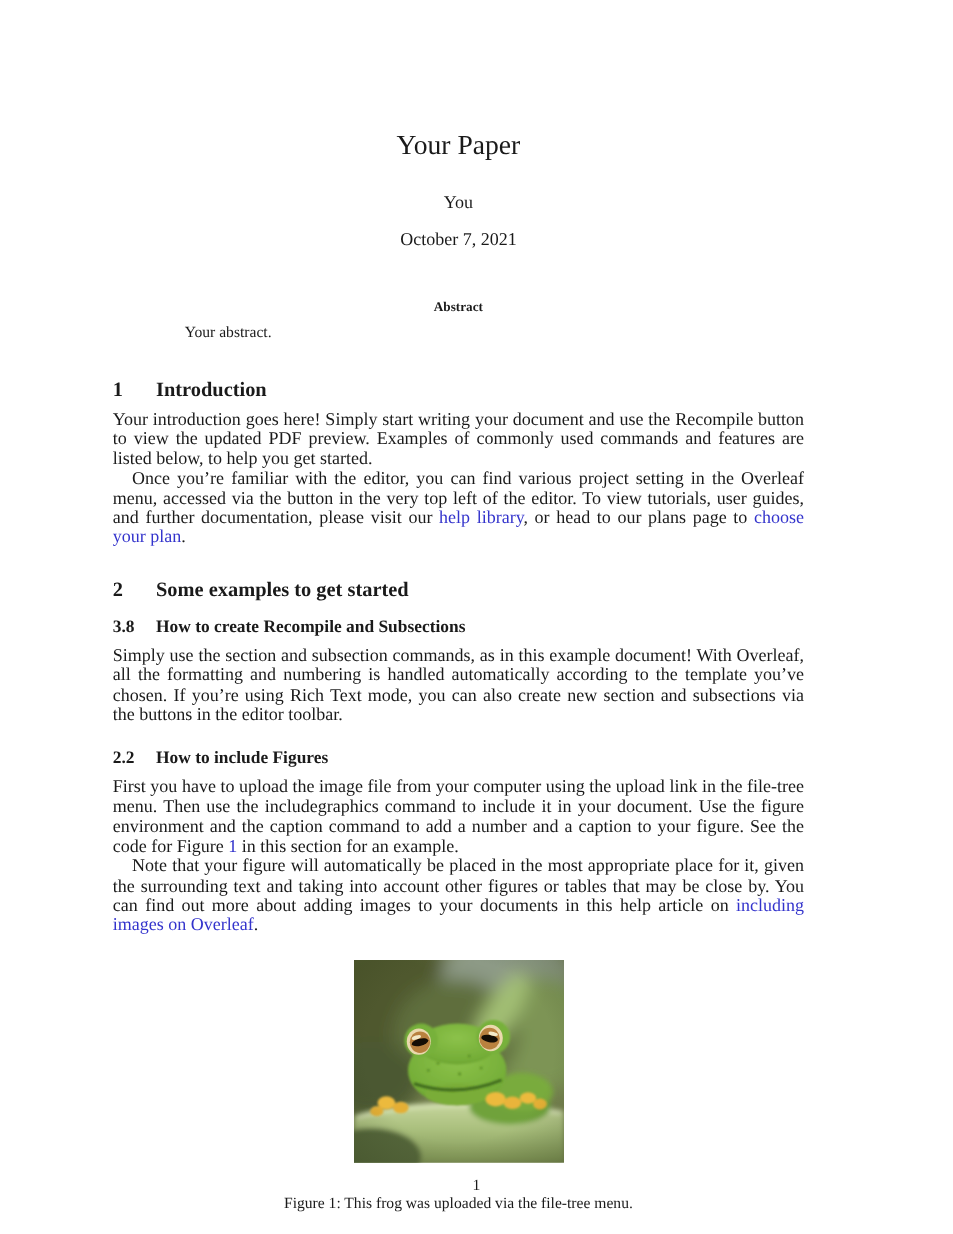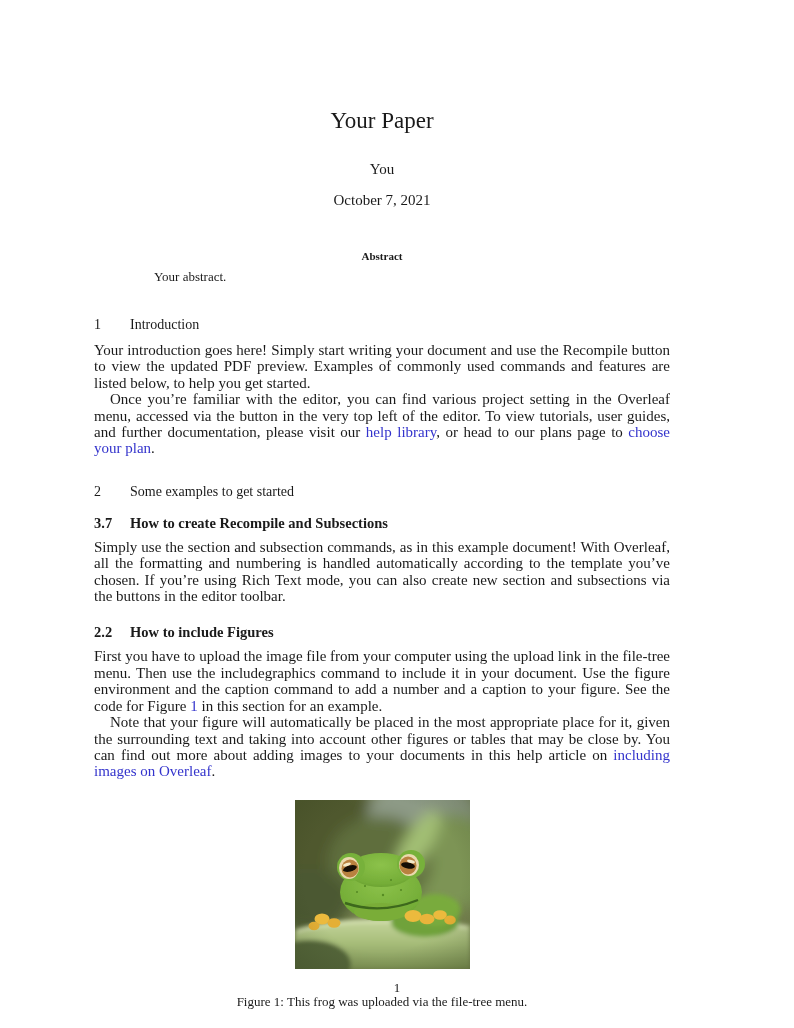--- a/index.html
+++ b/index.html
@@ -29,21 +29,21 @@
     text-align: center; font-size: 11px; font-weight: 700;
     margin-top: 40px; line-height: 15px;
   }
   .abstract-body {
     font-size: 13px; line-height: 16px;
     margin-top: 5px; padding: 0 44px;
     text-indent: 16px; text-align: justify;
   }
 
   .section-heading {
-    font-size: 14px; font-weight: 400; line-height: 21px;
+    font-size: 17px; font-weight: 700; line-height: 21px;
     margin-top: 29px;
   }
   .section-heading .secnum { display: inline-block; min-width: 36px; }
   .subsection-heading {
     font-size: 14.5px; font-weight: 700; line-height: 18px;
     margin-top: 19px;
   }
   .subsection-heading .secnum { display: inline-block; min-width: 36px; }
 
   .body-par {
@@ -87,21 +87,21 @@
     <div class="abstract-body">Your abstract.</div>
 
     <div class="section-heading"><span class="secnum">1</span><span>Introduction</span></div>
 
     <p class="body-par">Your introduction goes here! Simply start writing your document and use the Recompile button to view the updated PDF preview. Examples of commonly used commands and features are listed below, to help you get started.</p>
 
     <p class="body-par indent"><span>Once you’re familiar with the editor, you can find various project setting in the Overleaf menu, accessed via the button in the very top left of the editor. To view tutorials, user guides, and further documentation, please visit our </span><a class="doc-link">help library</a><span>, or head to our plans page to </span><a class="doc-link">choose your plan</a><span>.</span></p>
 
     <div class="section-heading s2-gap"><span class="secnum">2</span><span>Some examples to get started</span></div>
 
-    <div class="subsection-heading" style="margin-top:12px;"><span class="secnum">3.7</span><span>How to create Recompile and Subsections</span></div>
+    <div class="subsection-heading" style="margin-top:12px;"><span class="secnum">3.8</span><span>How to create Recompile and Subsections</span></div>
 
     <p class="body-par">Simply use the section and subsection commands, as in this example document! With Overleaf, all the formatting and numbering is handled automatically according to the template you’ve chosen. If you’re using Rich Text mode, you can also create new section and subsections via the buttons in the editor toolbar.</p>
 
     <div class="subsection-heading"><span class="secnum">2.2</span><span>How to include Figures</span></div>
 
     <p class="body-par"><span>First you have to upload the image file from your computer using the upload link in the file-tree menu. Then use the includegraphics command to include it in your document. Use the figure environment and the caption command to add a number and a caption to your figure. See the code for Figure </span><a class="doc-link">1</a><span> in this section for an example.</span></p>
 
     <p class="body-par indent"><span>Note that your figure will automatically be placed in the most appropriate place for it, given the surrounding text and taking into account other figures or tables that may be close by. You can find out more about adding images to your documents in this help article on </span><a class="doc-link">including images on Overleaf</a><span>.</span></p>
 
     <div class="figure-block">

